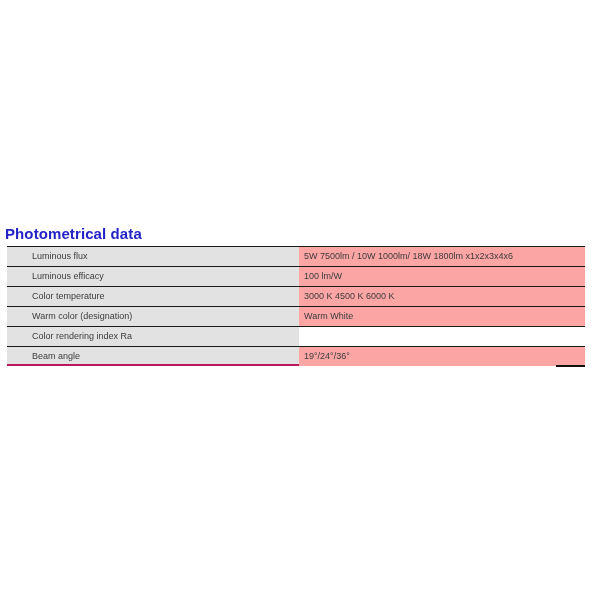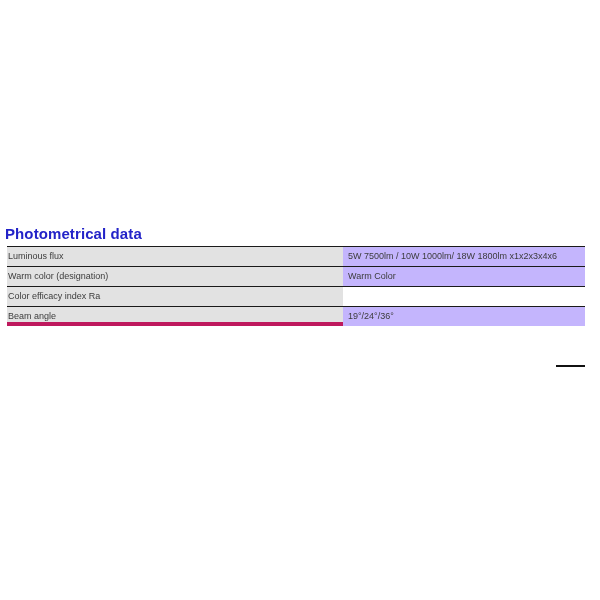--- a/index.html
+++ b/index.html
@@ -38,31 +38,31 @@
   }
   .spec-row .cell {
     box-sizing: border-box;
     font-size: 9px;
     color: #3c3c3c;
     line-height: 19px;
     white-space: nowrap;
     overflow: hidden;
   }
   .cell.label {
-    width: 336px;
+    width: 292px;
     background: #e2e2e2;
-    padding-left: 1px;
+    padding-left: 25px;
   }
   .cell.value {
     flex: 1;
-    background: #c4b5fd;
+    background: #fca5a5;
     padding-left: 5px;
   }
   .spec-row:last-child .cell.label {
-    border-bottom: 4px solid #be185d;
+    border-bottom: 2px solid #be185d;
   }
   .partial-border-dash {
     position: absolute;
     left: 556px;
     top: 365px;
     width: 29px;
     height: 1.5px;
     background: #111111;
   }
 </style>
@@ -73,29 +73,37 @@
 
   <div class="section-title">Photometrical data</div>
 
   <div class="spec-table">
 
     <div class="spec-row">
       <div class="cell label">Luminous flux</div>
       <div class="cell value">5W 7500lm / 10W 1000lm/ 18W 1800lm x1x2x3x4x6</div>
     </div>
 
+    <div class="spec-row">
+      <div class="cell label">Luminous efficacy</div>
+      <div class="cell value">100 lm/W</div>
+    </div>
 
+    <div class="spec-row">
+      <div class="cell label">Color temperature</div>
+      <div class="cell value">3000 K 4500 K 6000 K</div>
+    </div>
 
     <div class="spec-row">
       <div class="cell label">Warm color (designation)</div>
-      <div class="cell value">Warm Color</div>
+      <div class="cell value">Warm White</div>
     </div>
 
     <div class="spec-row">
-      <div class="cell label">Color efficacy index Ra</div>
+      <div class="cell label">Color rendering index Ra</div>
     </div>
 
     <div class="spec-row">
       <div class="cell label">Beam angle</div>
       <div class="cell value">19°/24°/36°</div>
     </div>
 
   </div>
 
   <div class="partial-border-dash"></div>

